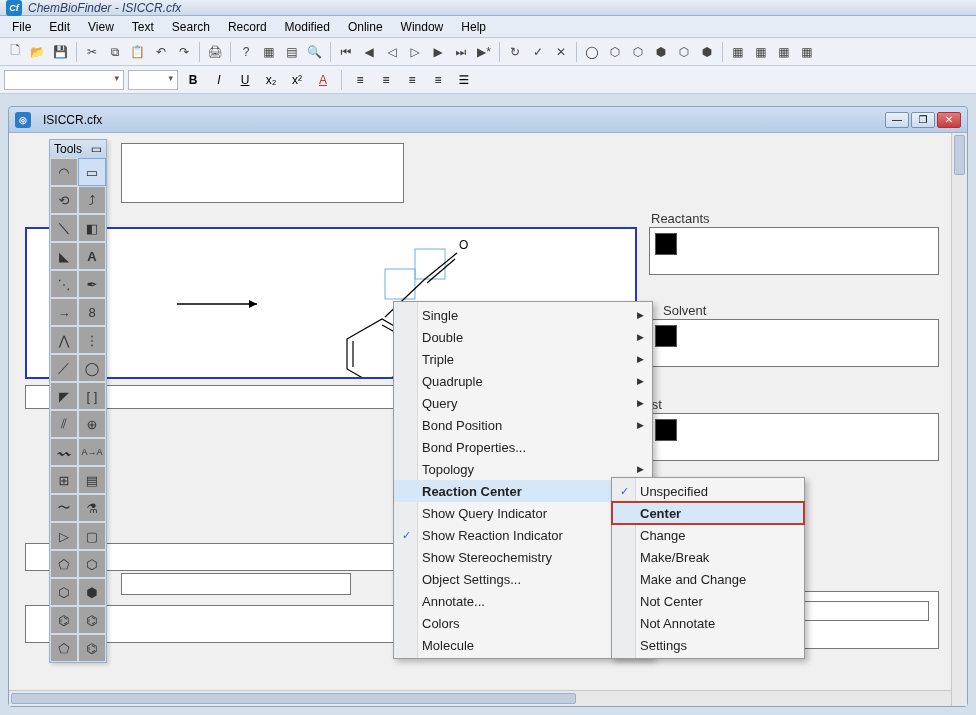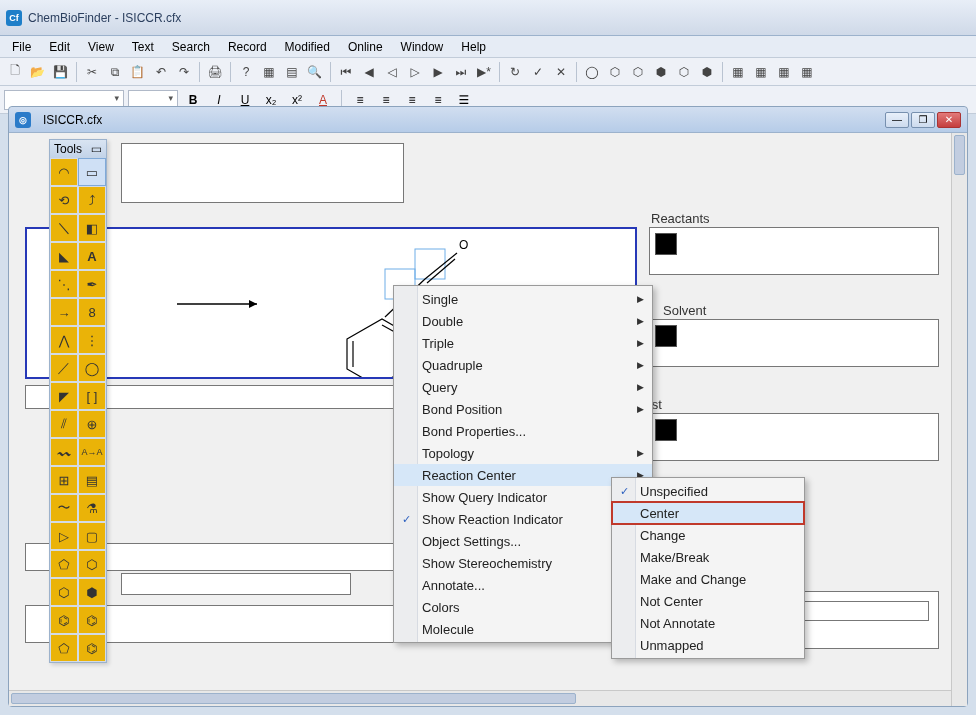--- a/index.html
+++ b/index.html
@@ -1,18 +1,18 @@
 <!DOCTYPE html>
 <html><head>
 <meta charset="utf-8">
 <style>
 * { margin: 0; padding: 0; box-sizing: border-box; font-family: "Segoe UI", Tahoma, sans-serif; font-size: 12px; }
 body { background: #d4dfec; width: 976px; height: 715px; overflow: hidden; position: relative; }
 
-.titlebar { height: 36px; background: linear-gradient(#e8eef7, #cfd9e8); display: flex; align-items: center; padding: 0 6px; border-bottom: 1px solid #9cb2cc; }
+.titlebar { height: 16px; background: linear-gradient(#e8eef7, #cfd9e8); display: flex; align-items: center; padding: 0 6px; border-bottom: 1px solid #9cb2cc; font-style: italic; }
 .titlebar-icon { width: 16px; height: 16px; background: #1e7fc9; border-radius: 3px; margin-right: 6px; display: inline-flex; align-items: center; justify-content: center; color: #fff; font-size: 9px; font-weight: bold; }
 .titlebar-text { color: #2b3f5e; }
 
 .menubar { height: 22px; background: #e6ecf5; display: flex; align-items: center; padding: 0 4px; border-bottom: 1px solid #c2ccd9; gap: 2px; }
 .menubar .menu-item { padding: 2px 8px; cursor: pointer; }
 
 .toolbar { height: 28px; background: #eef1f7; border-bottom: 1px solid #c2ccd9; display: flex; align-items: center; padding: 0 4px; gap: 1px; }
 .tb-btn { width: 22px; height: 22px; display: inline-flex; align-items: center; justify-content: center; border: 1px solid transparent; border-radius: 2px; color: #444; }
 .tb-sep { width: 1px; height: 20px; background: #b9c3d1; margin: 0 3px; }
 
@@ -24,41 +24,41 @@
 .workspace { position: absolute; top: 106px; left: 8px; right: 8px; bottom: 8px; background: #c9d6e6; border: 1px solid #8ca3bd; border-radius: 4px; }
 
 .doc-titlebar { height: 26px; background: linear-gradient(#d1def0,#b6cce8); display: flex; align-items: center; padding: 0 6px; border-bottom: 1px solid #9cb2cc; border-radius: 4px 4px 0 0; justify-content: space-between; }
 .doc-title-left { display: flex; align-items: center; gap: 6px; }
 .doc-ctrl { display: flex; gap: 2px; }
 .doc-ctrl span { width: 24px; height: 16px; display: inline-flex; align-items: center; justify-content: center; border: 1px solid #7790af; background: linear-gradient(#e8f0fa,#cddbee); font-size: 10px; border-radius: 2px; }
 .doc-ctrl .close { background: linear-gradient(#e27a7a,#c53e3e); color: #fff; border-color: #a33; }
 
 .doc-body { position: absolute; top: 26px; left: 0; right: 0; bottom: 0; background: #f0f0f0; display: flex; }
 
-.tools-palette { position: absolute; left: 40px; top: 6px; width: 58px; background: #eab308; border: 1px solid #9cb2cc; box-shadow: 2px 2px 4px rgba(0,0,0,.15); z-index: 5; }
+.tools-palette { position: absolute; left: 40px; top: 6px; width: 58px; background: #a3a3a3; border: 1px solid #9cb2cc; box-shadow: 2px 2px 4px rgba(0,0,0,.15); z-index: 5; }
 .tools-title { height: 18px; background: linear-gradient(#d9e4f2,#c2d3e8); display: flex; align-items: center; padding: 0 4px; font-size: 11px; justify-content: space-between; }
 .tools-grid { display: grid; grid-template-columns: 1fr 1fr; }
 .tool { height: 28px; border: 1px solid #d3dbe6; display: flex; align-items: center; justify-content: center; font-size: 13px; color: #333; }
 .tool.sel { background: #cfe0f5; border: 1px solid #7fa9d8; }
 
 .canvas-area { flex: 1; position: relative; background: #f0f0f0; }
 .scrollbar-v { position: absolute; right: 0; top: 0; bottom: 0; width: 16px; background: #e8e8e8; border-left: 1px solid #c8c8c8; }
 .scrollbar-v .thumb { position: absolute; left: 2px; right: 2px; top: 2px; height: 40px; background: #c2cde0; border: 1px solid #9cb2cc; border-radius: 2px; }
 .scrollbar-h { position: absolute; left: 0; right: 16px; bottom: 0; height: 16px; background: #e8e8e8; border-top: 1px solid #c8c8c8; }
 .scrollbar-h .thumb { position: absolute; top: 2px; bottom: 2px; left: 2px; width: 60%; background: #c2cde0; border: 1px solid #9cb2cc; border-radius: 2px; }
 
 .pane { position: absolute; background: #fff; border: 1px solid #777; }
 .pane.thick { border: 2px solid #2638b7; }
 .side-label { position: absolute; font-size: 13px; color: #333; }
 .side-box { position: absolute; background: #fff; border: 1px solid #777; }
 .black-sq { position: absolute; width: 22px; height: 22px; background: #000; border: 1px solid #555; }
 
 .ctx-menu { position: absolute; background: #f4f4f4; border: 1px solid #9a9a9a; box-shadow: 3px 3px 6px rgba(0,0,0,.25); z-index: 50; padding: 2px 0; }
 .ctx-item { height: 22px; display: flex; align-items: center; padding: 0 26px 0 28px; white-space: nowrap; position: relative; font-size: 13px; color: #222; }
-.ctx-item:hover, .ctx-item.hover { background: #d6e7f8; }
+.ctx-item:hover, .ctx-item.hover { background: #d6e7f8; font-weight: bold; }
 .ctx-item .arrow { position: absolute; right: 8px; font-size: 9px; color: #333; }
 .ctx-item .check { position: absolute; left: 8px; font-size: 11px; color: #2b5fbf; }
 .ctx-gutter { position: absolute; left: 0; top: 0; bottom: 0; width: 24px; background: #ecedef; border-right: 1px solid #d7dbe2; }
 .ctx-menu .ctx-item { z-index: 1; }
 
 .sub-highlight { outline: 2px solid #c0392b; outline-offset: -1px; }
 
 svg { display: block; }
 </style>
 </head>
@@ -249,47 +249,47 @@
       <div class="side-label" style="left:650px; top:464px; background:#fff; padding:0 2px;">Atmosphere</div>
       <div class="pane" style="left:750px; top:468px; width:170px; height:20px;"></div>
 
       <div class="scrollbar-v">
           <div class="thumb"></div>
         </div>
       <div class="scrollbar-h">
           <div class="thumb"></div>
         </div>
 
-      <div class="ctx-menu" id="ctx-main" style="left:384px; top:152px; width:260px;text-align:right;">
+      <div class="ctx-menu" id="ctx-main" style="left:384px; top:168px; width:260px;text-align:right;">
         <div class="ctx-gutter"></div>
       <div class="ctx-item">Single<span class="arrow">▶</span></div>
           <div class="ctx-item">Double<span class="arrow">▶</span></div>
           <div class="ctx-item">Triple<span class="arrow">▶</span></div>
           <div class="ctx-item">Quadruple<span class="arrow">▶</span></div>
           <div class="ctx-item">Query<span class="arrow">▶</span></div>
           <div class="ctx-item">Bond Position<span class="arrow">▶</span></div>
           <div class="ctx-item">Bond Properties...</div>
           <div class="ctx-item">Topology<span class="arrow">▶</span></div>
           <div class="ctx-item hover">Reaction Center<span class="arrow">▶</span></div>
           <div class="ctx-item">Show Query Indicator</div>
           <div class="ctx-item">Show Reaction Indicator<span class="check">✓</span></div>
+          <div class="ctx-item">Show Stereochemistry</div>
           <div class="ctx-item">Object Settings...</div>
-          <div class="ctx-item">Show Stereochemistry</div>
           <div class="ctx-item">Annotate...</div>
           <div class="ctx-item">Colors<span class="arrow">▶</span></div>
           <div class="ctx-item">Molecule<span class="arrow">▶</span></div>
         </div>
 
       <div class="ctx-menu" id="ctx-sub" style="left:602px; top:344px; width:194px;">
         <div class="ctx-gutter"></div>
       <div class="ctx-item">Unspecified<span class="check">✓</span></div>
           <div class="ctx-item hover sub-highlight">Center</div>
           <div class="ctx-item">Change</div>
           <div class="ctx-item">Make/Break</div>
           <div class="ctx-item">Make and Change</div>
           <div class="ctx-item">Not Center</div>
           <div class="ctx-item">Not Annotate</div>
-          <div class="ctx-item">Unmapped</div>
+          <div class="ctx-item">Settings</div>
         </div>
 
     </div>
   </div>
 </div>
 
 </body></html>

